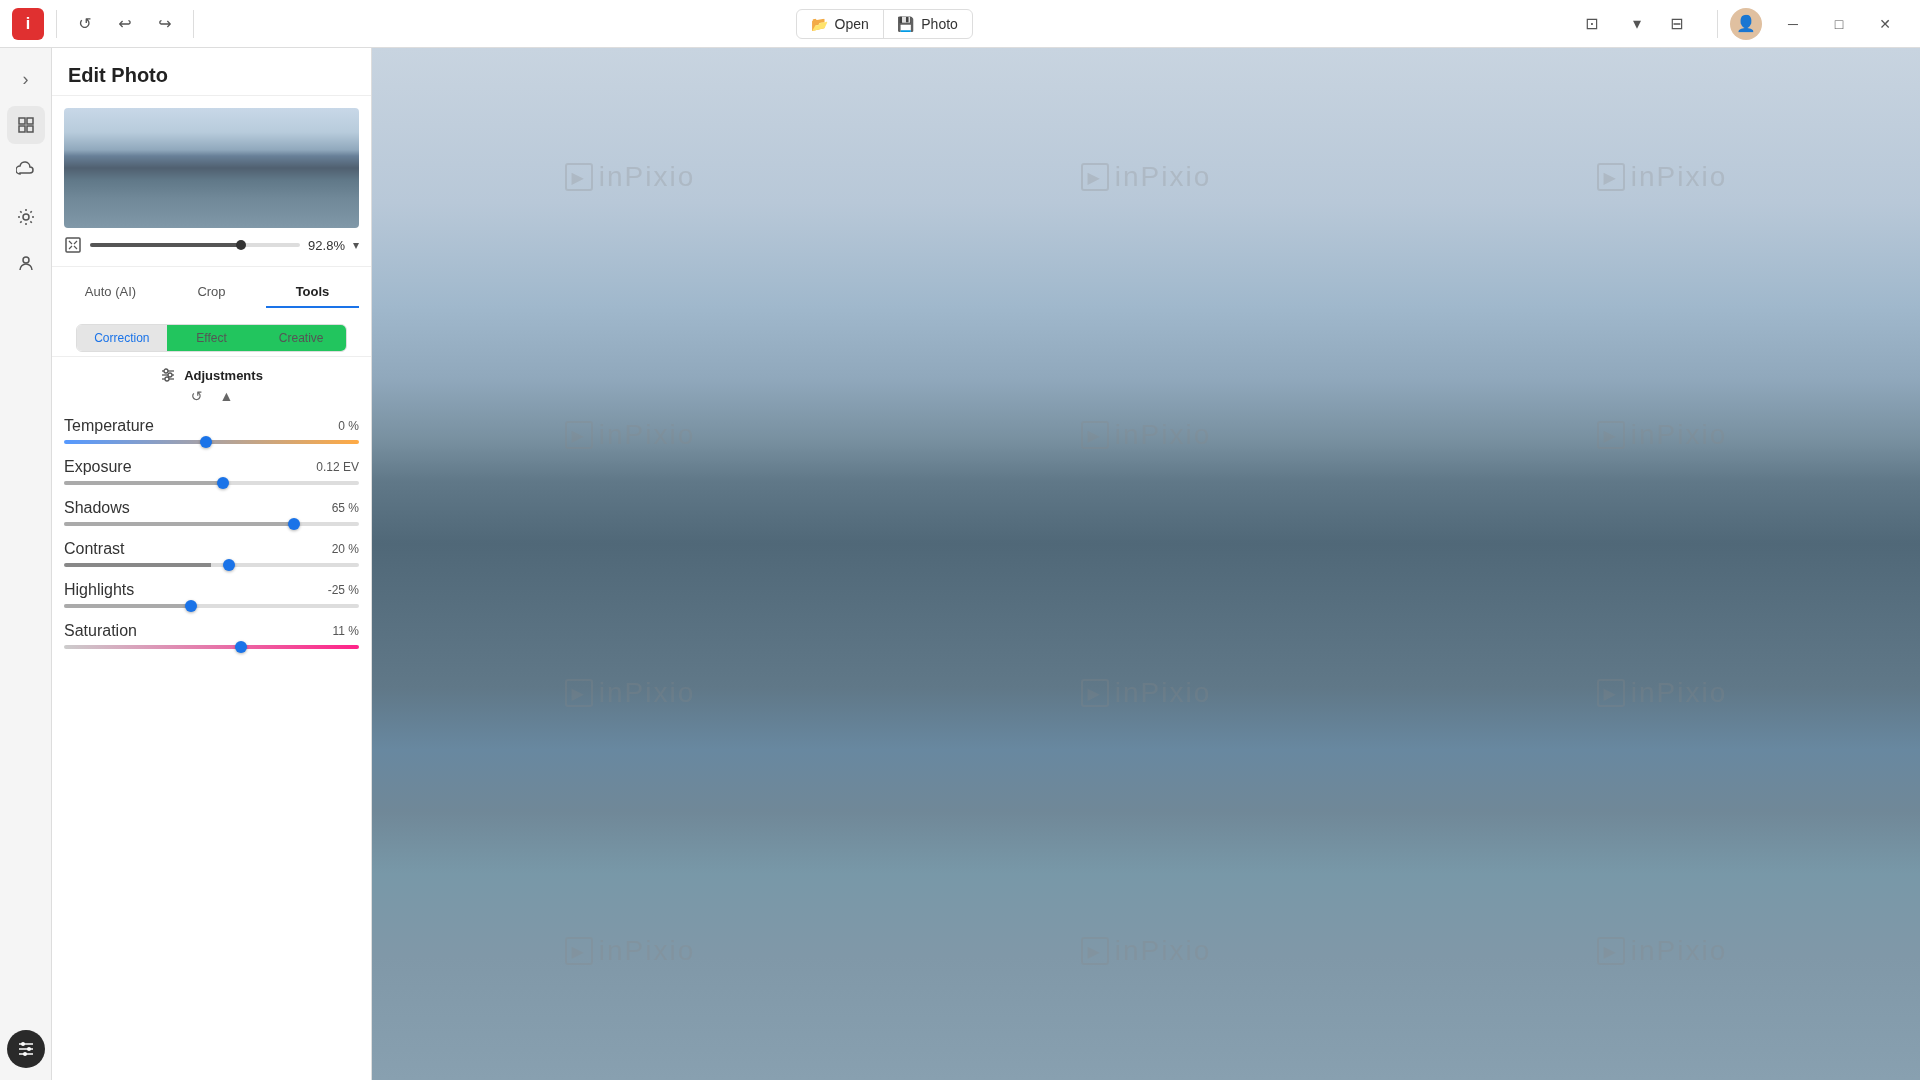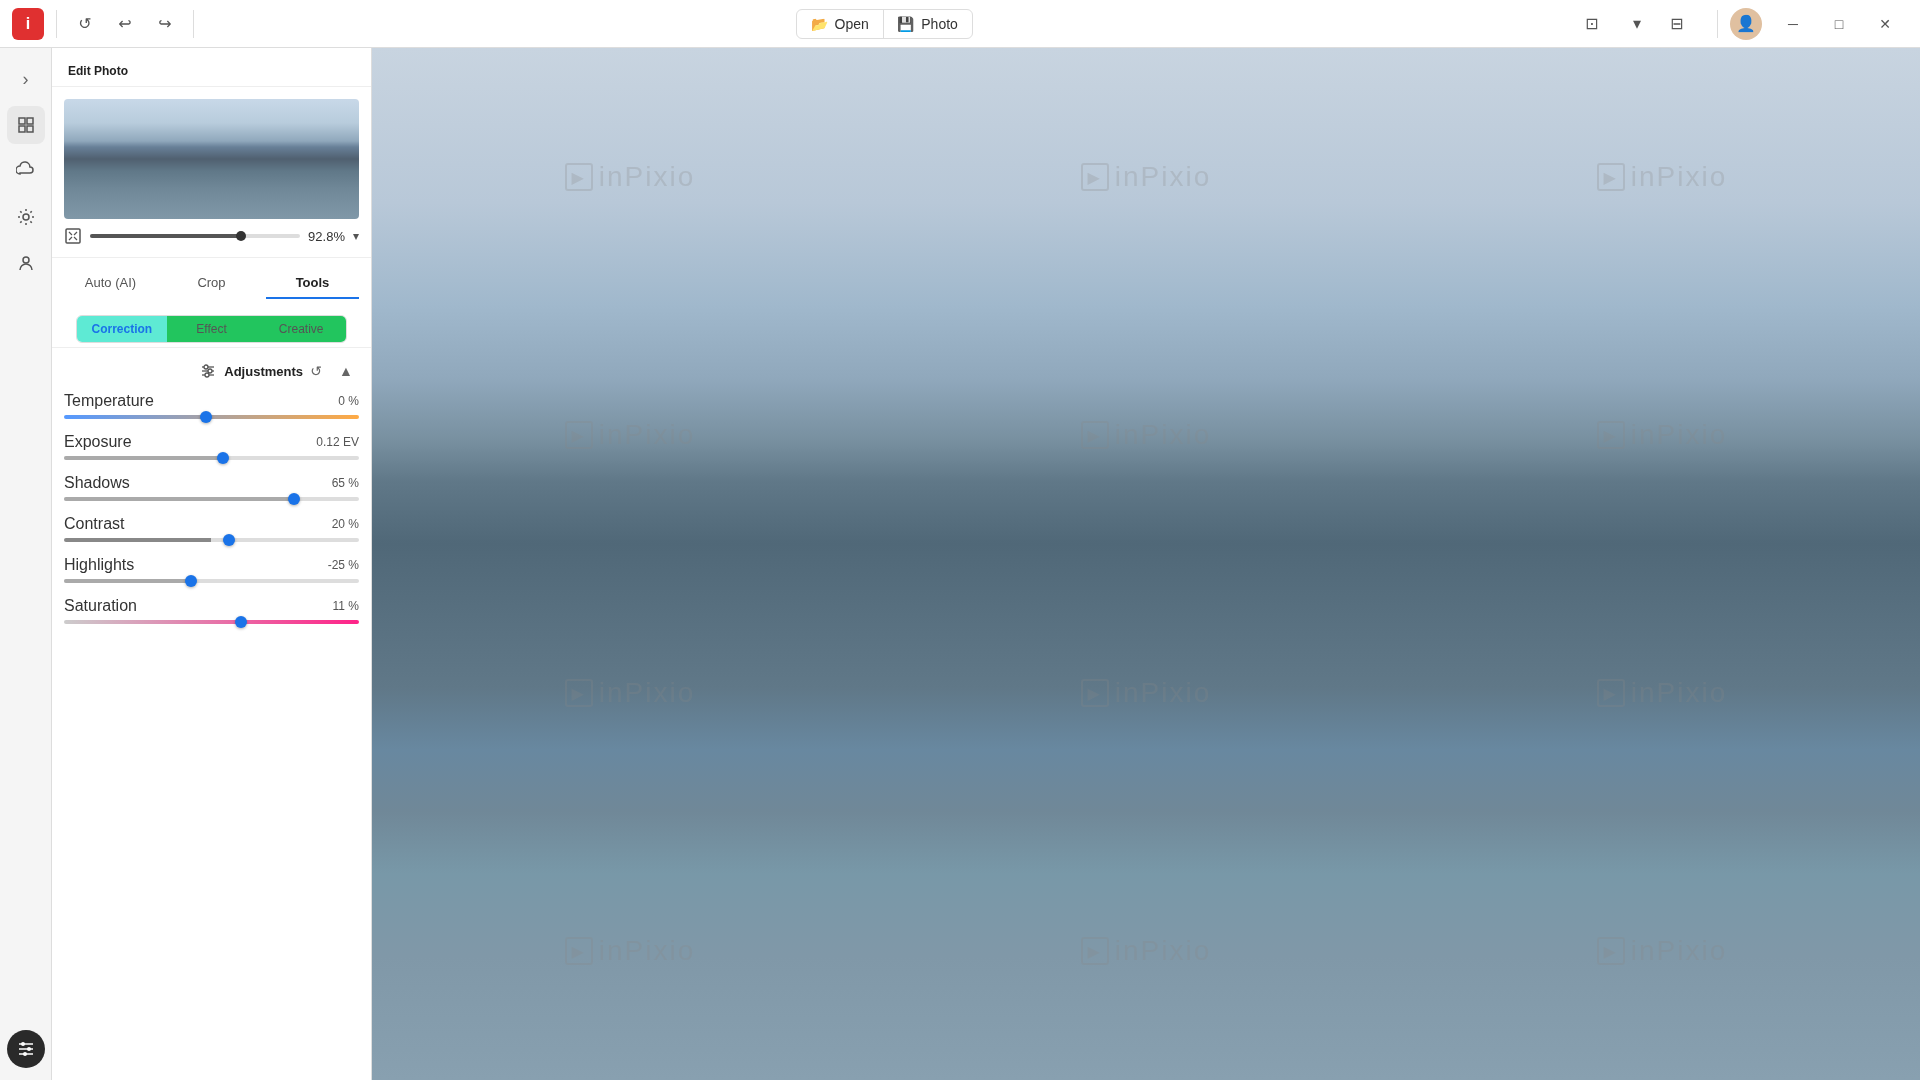--- a/index.html
+++ b/index.html
@@ -50,21 +50,21 @@
     }
     .icon-sidebar-btn.active { background: #e8e8e8; color: #333; }
     .icon-sidebar-bottom { margin-top: auto; }
 
     
     .panel {
       width: 320px; background: #fff; border-right: 1px solid #ddd;
       display: flex; flex-direction: column; flex-shrink: 0; overflow: hidden;
     }
     .panel-header {
-      padding: 16px 16px 8px; font-size: 12px; font-weight: 600; color: #222;
+      padding: 16px 16px 8px; font-size: 20px; font-weight: 600; color: #222;
       border-bottom: 1px solid #eee;
     }
     .panel-preview { padding: 12px; border-bottom: 1px solid #eee; }
     .preview-img {
       width: 100%; height: 120px; background: linear-gradient(180deg, #b0c8e0 0%, #8ab0cc 30%, #c8d8e8 55%, #7090a8 60%, #405868 80%, #506878 100%);
       border-radius: 4px; display: flex; align-items: center; justify-content: center;
       position: relative; overflow: hidden;
     }
     .preview-img-inner {
       width: 100%; height: 100%;
@@ -97,28 +97,29 @@
     .tab-outer {
       flex: 1; padding: 7px 0; text-align: center; font-size: 13px; color: #555;
       cursor: pointer; border-bottom: 2px solid transparent;
     }
     .tab-outer.active { color: #222; font-weight: 600; border-bottom: 2px solid #1a73e8; }
     .tabs-inner { display: flex; margin-top: 8px; gap: 0; border: 1px solid #ddd; border-radius: 6px; overflow: hidden; }
     .tab-inner {
       flex: 1; padding: 6px 0; text-align: center; font-size: 12px; color: #555;
       cursor: pointer; background: #22c55e;
     }
-    .tab-inner.active { background: #5eead4; color: #1a73e8; font-weight: 700; }
+    .tab-inner.active { background: #e5e5e5; color: #1a73e8; font-weight: 400; }
     .tabs-inner-wrap { padding: 8px 12px 4px; }
 
     
     .adjustments-section { flex: 1; overflow-y: auto; padding: 0 12px; }
     .section-header {
       display: flex; align-items: center; justify-content: flex-end;
       padding: 10px 0 8px;
+      flex-direction: column;
     }
     .section-header-left { display: flex; align-items: center; gap: 8px; }
     .section-header-title { font-size: 13px; font-weight: 600; color: #222; }
     .section-header-right { display: flex; gap: 4px; }
     .section-icon-btn {
       width: 26px; height: 26px; border: none; background: transparent; cursor: pointer;
       border-radius: 4px; display: flex; align-items: center; justify-content: center;
       color: #666; font-size: 14px;
     }
 

